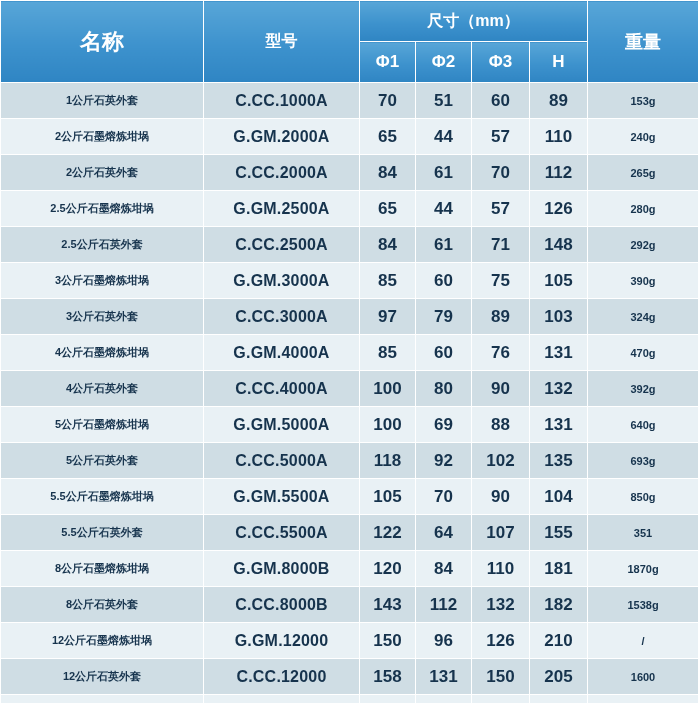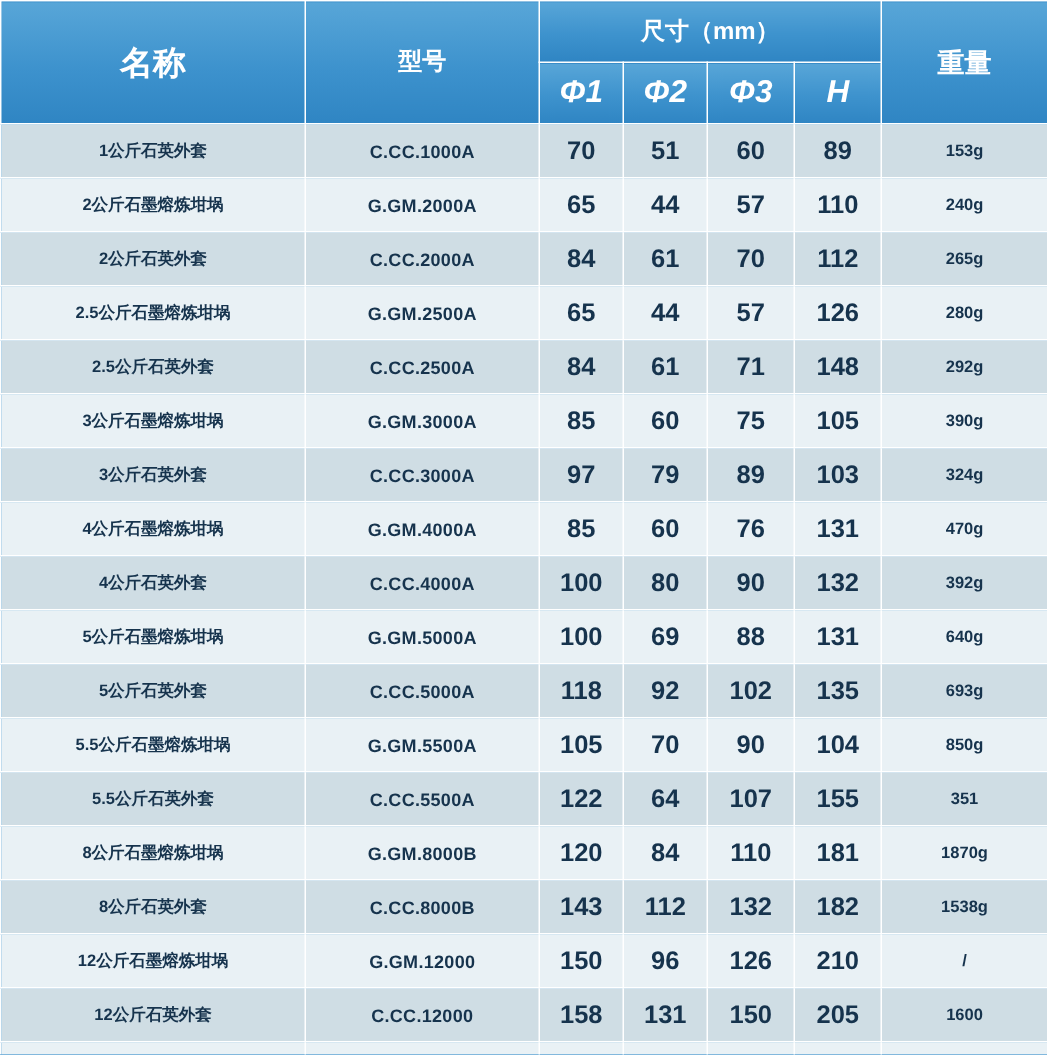--- a/index.html
+++ b/index.html
@@ -40,44 +40,43 @@
   }
   th.h-size {
     font-size: 16px;
     height: 40px;
   }
   th.h-weight {
     font-size: 18px;
     height: 80px;
   }
   th.h-sub {
-    font-size: 21px;
+    font-size: 17px;
     height: 40px;
-    font-style: italic;
   }
   
   tbody tr.odd td {
     background: #cfdde4;
   }
   tbody tr.even td {
     background: #e9f1f5;
   }
   tbody td {
     color: #16334d;
     font-size: 17px;
     font-weight: bold;
     height: 35px;
   }
   td.name {
     font-size: 11px;
     text-align: center;
     padding-right: 4px;
   }
   td.model {
-    font-size: 12px;
+    font-size: 16px;
     letter-spacing: 0.2px;
   }
   td.num {
     font-size: 17px;
   }
   td.weight {
     font-size: 11px;
   }
   
   col.c-name { width: 203px; }

